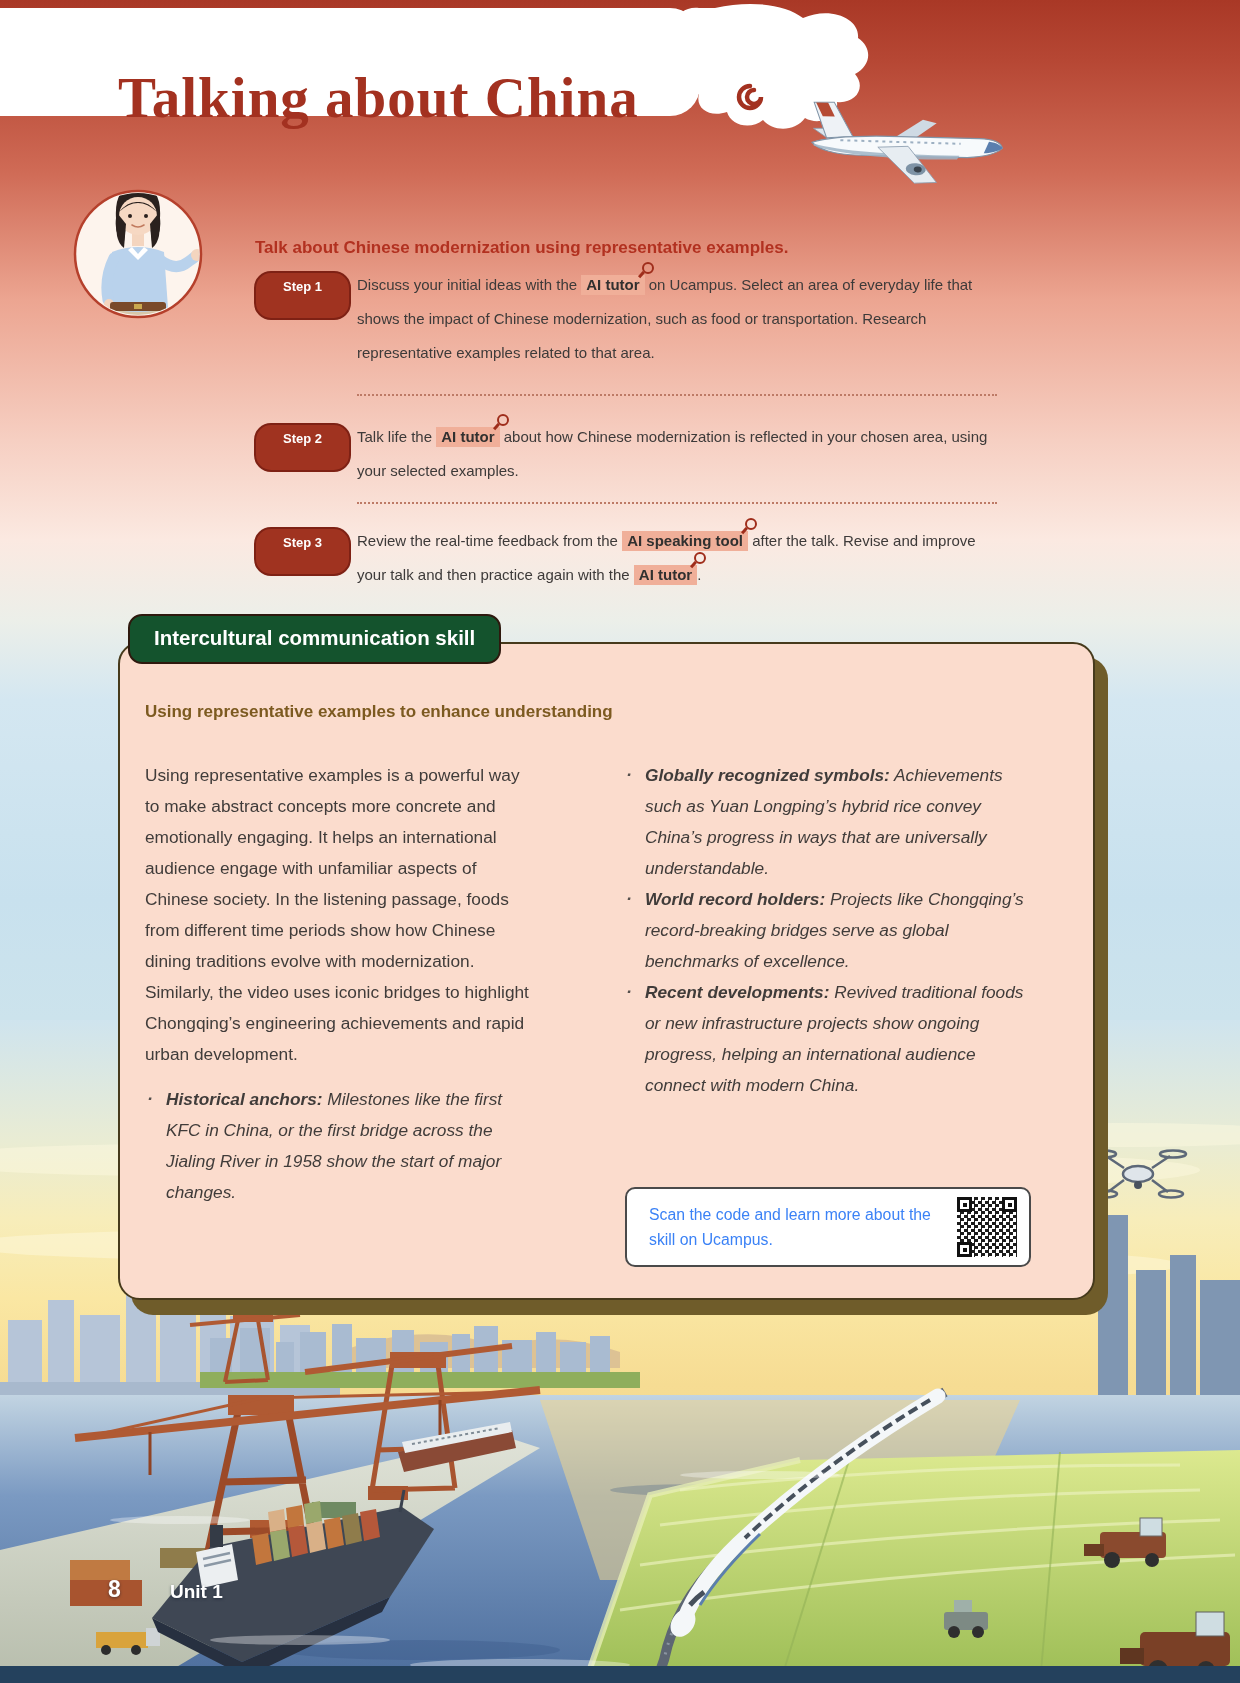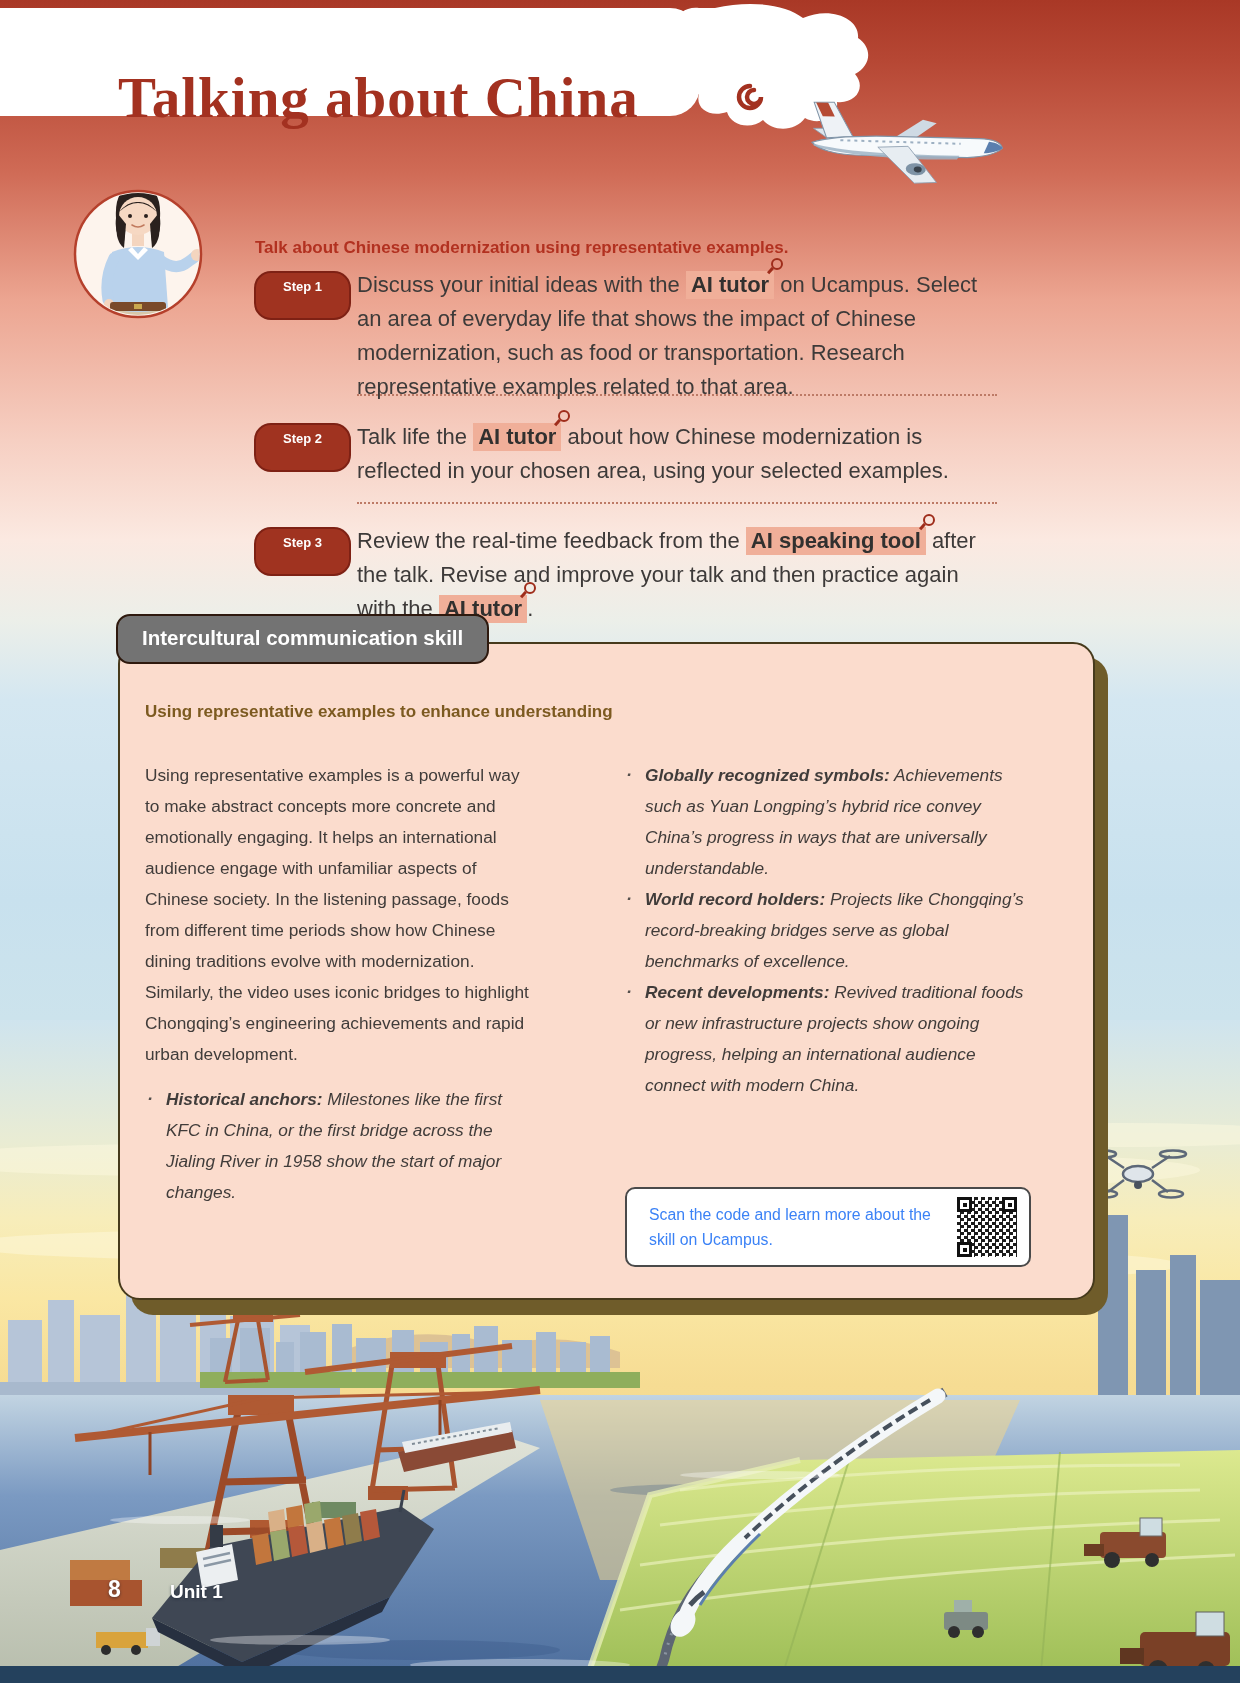--- a/index.html
+++ b/index.html
@@ -19,39 +19,39 @@
   .cloud{position:absolute;left:655px;top:0;width:215px;height:140px;}
   .plane{position:absolute;left:800px;top:100px;width:210px;height:95px;}
   .avatar{position:absolute;left:58px;top:176px;width:160px;height:170px;}
 
   .task-heading{position:absolute;left:255px;top:203px;font-size:17px;font-weight:700;
                 color:#b23120;white-space:nowrap;margin-top:35px;}
   .step{position:absolute;left:254px;width:745px;}
   .step .badge{position:absolute;left:0;top:3px;width:97px;height:49px;background:#a03320;
                border:2px solid #7e2114;border-radius:17px;color:#fff;font-weight:700;
                font-size:13px;text-align:center;line-height:28px;box-sizing:border-box;}
-  .step .txt{position:absolute;left:103px;top:0;width:636px;font-size:22px;
+  .step .txt{position:absolute;left:103px;top:0;width:636px;font-size:15px;
              line-height:34px;color:#3d3a39;}
   .step-1{top:268px;height:110px;}
   .step-2{top:420px;height:76px;}
   .step-3{top:524px;height:76px;}
   .sep{position:absolute;left:357px;width:640px;height:0;border-top:2.6px dotted #bd7a66;}
   .sep-1{top:394px}.sep-2{top:502px}
 
   .hl{position:relative;background:#f0af99;padding:1px 5px 2px;font-weight:700;
       color:#31302f;white-space:nowrap;}
   .mag{position:absolute;top:-13px;right:-9px;width:8px;height:8px;
        border:2.6px solid #9f2d1b;border-radius:50%;}
   .mag::after{content:"";position:absolute;left:-4px;top:7px;width:2.6px;height:7px;
               background:#9f2d1b;transform:rotate(42deg);}
 
   .panel{position:absolute;left:118px;top:642px;width:977px;height:658px;background:#fbdccd;
          border:2.5px solid #463a1c;border-radius:22px;box-sizing:border-box;
          box-shadow:13px 15px 0 #6f5c2a;}
-  .tab{position:absolute;left:116px;top:614px;height:50px;padding:0 24px;background:#737373;
+  .tab{position:absolute;left:128px;top:614px;height:50px;padding:0 24px;background:#14532d;
        border:2.5px solid #2e190e;border-radius:14px;color:#fff;font-weight:700;
        font-size:20.5px;line-height:44px;box-sizing:border-box;white-space:nowrap;}
   .panel-heading{position:absolute;left:145px;top:702px;font-size:17px;font-weight:700;
                  color:#7c5a20;white-space:nowrap;}
   .col{position:absolute;top:760px;font-size:17.3px;line-height:31px;color:#403c3a;}
   .col-left{left:145px;width:392px;}
   .col-right{left:645px;width:394px;}
   .col p{margin:0 0 14px;}
   .blist{list-style:none;margin:0;padding:0;font-style:italic;}
   .blist li{position:relative;margin:0;}

